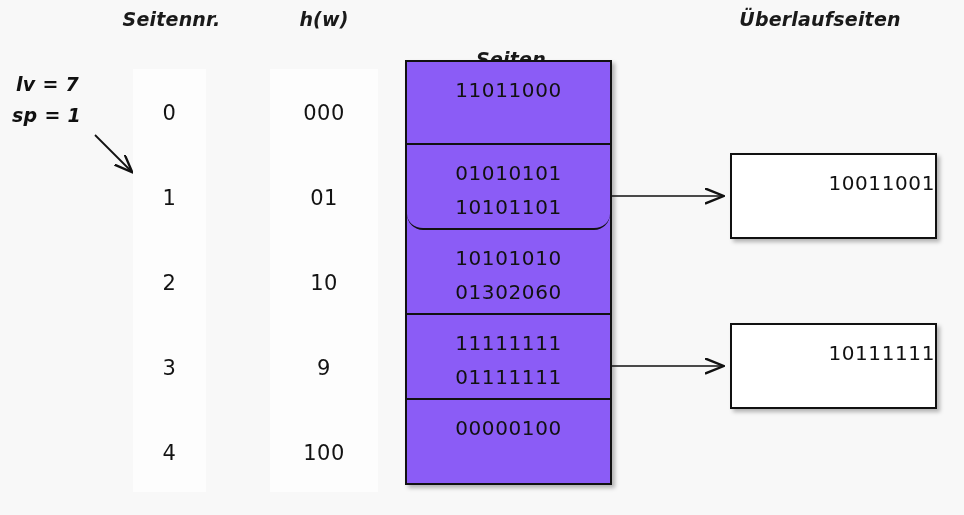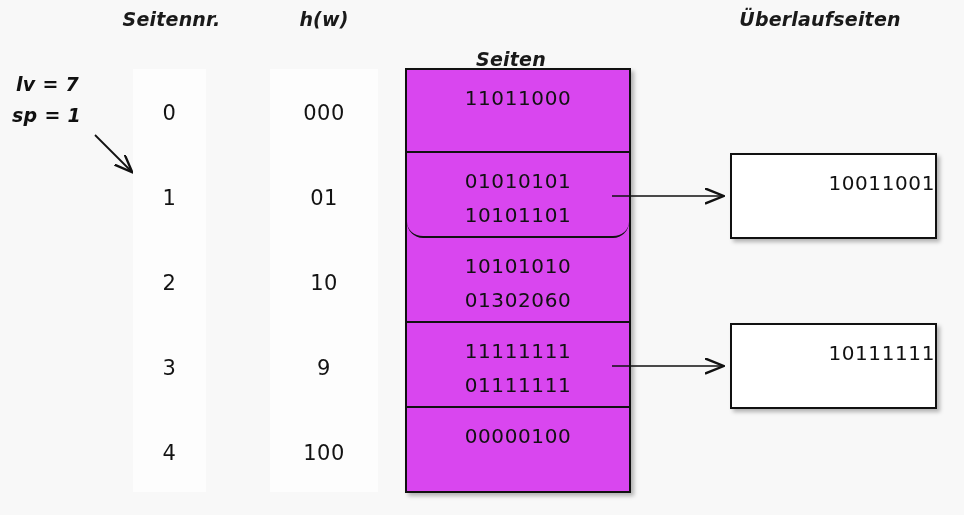--- a/index.html
+++ b/index.html
@@ -72,24 +72,24 @@
     text-align: center;
     font-size: 21px;
     color: #131313;
     letter-spacing: .5px;
   }
 
   
   #seiten-table {
     position: absolute;
     left: 405px;
-    top: 68px;
-    width: 226px;
+    top: 60px;
+    width: 207px;
     height: 425px;
-    background: #d946ef;
+    background: #8b5cf6;
     border: 2px solid #111;
     box-sizing: border-box;
     box-shadow: 3px 3px 4px rgba(0,0,0,.28);
   }
   .seiten-row {
     position: absolute;
     left: 0;
     width: 100%;
     box-sizing: border-box;
     border-bottom: 2px solid #111;

